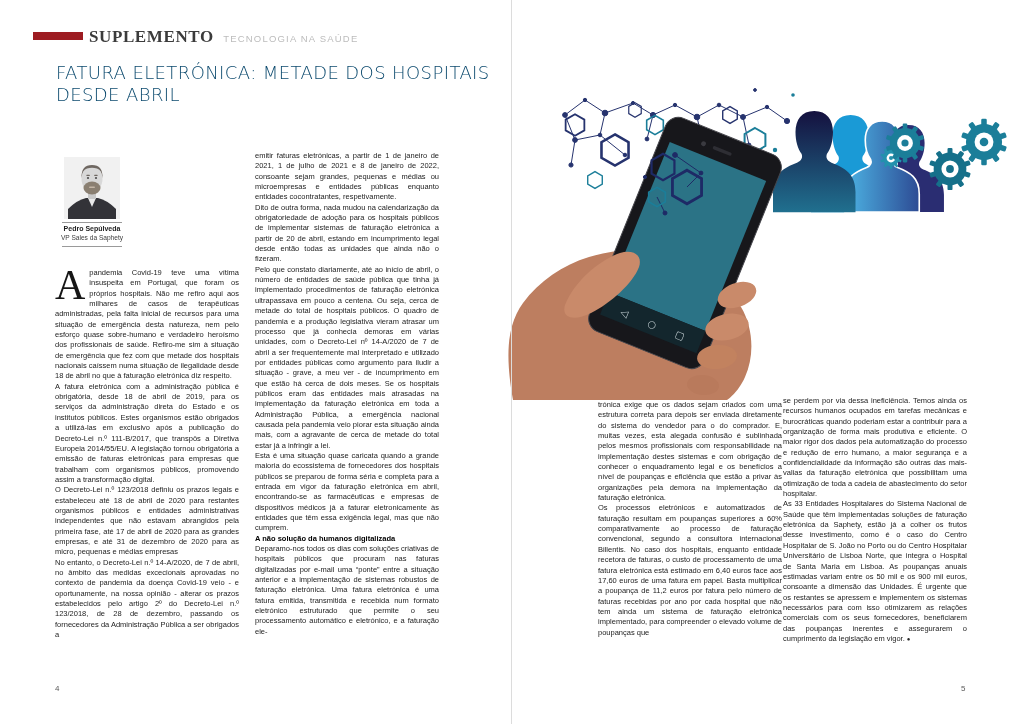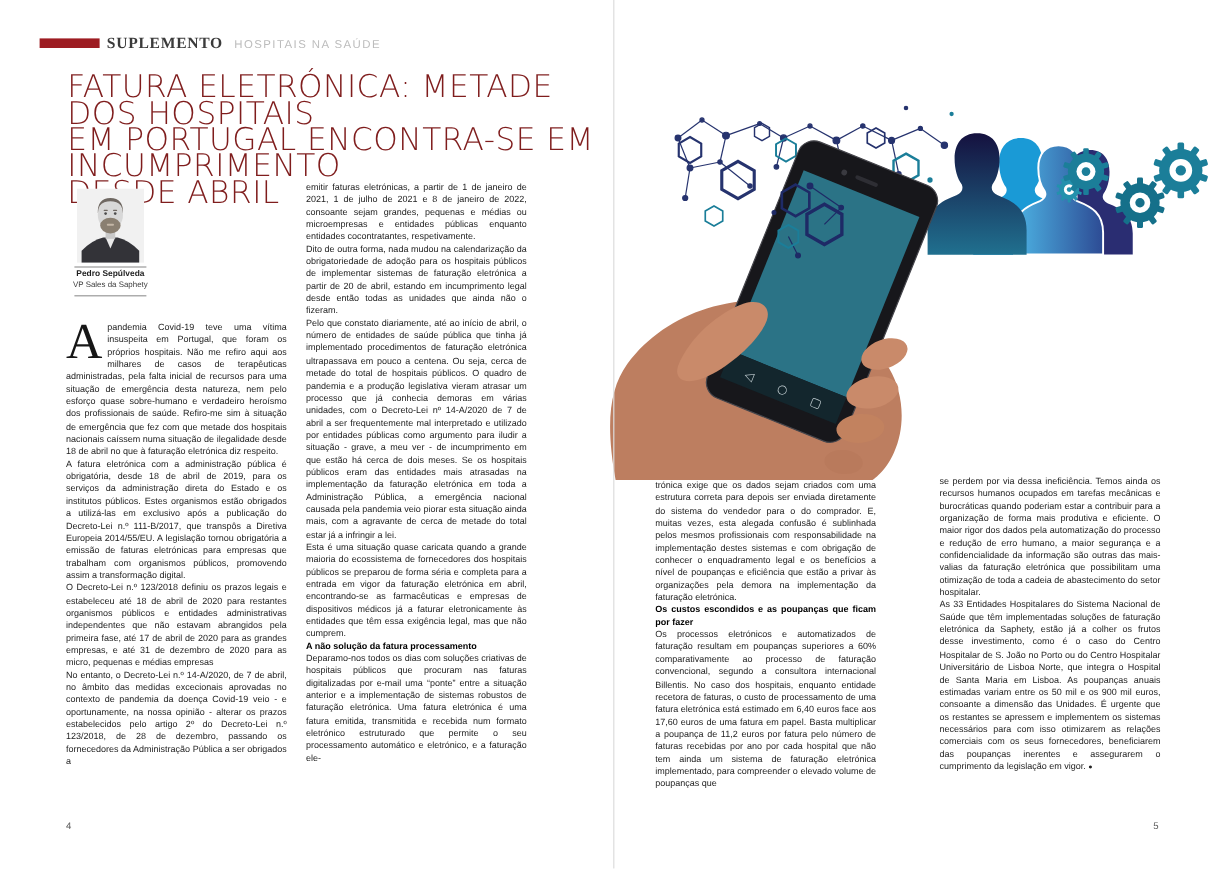--- a/index.html
+++ b/index.html
@@ -7,33 +7,33 @@
   #spread {
     position:relative; width:1024px; height:724px; overflow:hidden;
     background:#ffffff; font-family:"Liberation Sans", sans-serif;
   }
   .fold { position:absolute; left:511px; top:0; width:1px; height:724px; background:#dcdcdc; }
 
   
   .kicker-bar { position:absolute; left:33px; top:32px; width:50px; height:8px; background:#9d1c22; }
   .kicker { position:absolute; left:89px; top:27px; white-space:nowrap; }
   .kicker .k-bold {
-    font-family:"Liberation Serif", serif; font-weight:bold; font-size:13px;
+    font-family:"Liberation Serif", serif; font-weight:bold; font-size:17px;
     letter-spacing:0.6px; color:#3b3b3b;
   }
   .kicker .k-light {
     font-family:"Liberation Sans", sans-serif; font-size:9.5px;
     letter-spacing:1.2px; color:#bcbcbc; margin-left:5px;
   }
 
   
   .headline {
     position:absolute; left:56px; top:62px; width:440px;
     font-family:"DejaVu Sans", sans-serif; font-weight:300;
-    font-size:26px; line-height:22px; letter-spacing:0.4px; color:#7f1d1d;
+    font-size:18px; line-height:22px; letter-spacing:0.4px; color:#0c4a6e;
   }
 
   
   .photo { position:absolute; left:64px; top:157px; width:56px; height:62px; }
   .cap-rule { position:absolute; left:62px; width:60px; height:1px; background:#9a9a9a; }
   .cap-rule.top { top:222px; }
   .cap-rule.bot { top:246px; }
   .cap-name { position:absolute; left:52px; top:225px; width:80px; text-align:center;
     font-size:7px; font-weight:bold; color:#1e1e1e; }
   .cap-role { position:absolute; left:52px; top:234px; width:80px; text-align:center;
@@ -42,21 +42,21 @@
   
   .col {
     position:absolute; width:184px; overflow:hidden;
     font-size:7.5px; line-height:10.35px; color:#232323;
     text-align:justify; hyphens:auto; -webkit-hyphens:auto;
   }
   .col p { margin:0; }
   .col .subhead { font-weight:bold; color:#000; }
   #col1 { left:55px;  top:268px; height:392px; }
   #col2 { left:255px; top:151px; height:510px; }
-  #col3 { left:546px; top:400px; height:262px; }
+  #col3 { left:598px; top:400px; height:262px; }
   #col4 { left:783px; top:396px; height:262px; }
   .dropcap {
     float:left; font-family:"Liberation Serif", serif;
     font-size:42px; line-height:31px; padding:2px 4px 0 0; color:#161616;
   }
   .endmark { font-size:6px; }
 
   
   .pageno { position:absolute; top:684px; font-size:8px; color:#5a5a5a; }
   .pageno.left { left:55px; }
@@ -66,26 +66,25 @@
   .illus { position:absolute; left:505px; top:55px; width:519px; height:345px; }
 </style>
 </head>
 <body>
 
 <div id="spread">
 
   <div class="kicker-bar"></div>
   <div class="kicker">
     <span class="k-bold">SUPLEMENTO</span>
-    <span class="k-light">HOSPITAIS NA SAÚDE</span>
+    <span class="k-light">TECNOLOGIA NA SAÚDE</span>
   </div>
 
   <div class="headline">
     <div>FATURA ELETRÓNICA: METADE DOS HOSPITAIS</div>
-    <div>EM PORTUGAL ENCONTRA-SE EM INCUMPRIMENTO</div>
     <div>DESDE ABRIL</div>
   </div>
 
   <svg class="photo" viewBox="0 0 56 62">
     <rect x="0" y="0" width="56" height="62" fill="#f1f1f1"></rect>
     <path d="M4,62 L4,52 Q13,43 22,41 L34,41 Q43,43 52,52 L52,62 Z" fill="#333338"></path>
     <polygon points="24,41 28,50 32,41" fill="#e9e9e9"></polygon>
     <rect x="24" y="32" width="8" height="10" fill="#c9c9c9"></rect>
     <ellipse cx="28" cy="22" rx="10.5" ry="12.5" fill="#d8d8d8"></ellipse>
     <ellipse cx="28" cy="31" rx="8.5" ry="6.5" fill="#8a7f71"></ellipse>
@@ -106,27 +105,26 @@
     <p>A fatura eletrónica com a administração pública é obrigatória, desde 18 de abril de 2019, para os serviços da administração direta do Estado e os institutos públicos. Estes organismos estão obrigados a utilizá-las em exclusivo após a publicação do Decreto-Lei n.º 111-B/2017, que transpôs a Diretiva Europeia 2014/55/EU. A legislação tornou obrigatória a emissão de faturas eletrónicas para empresas que trabalham com organismos públicos, promovendo assim a transformação digital.</p>
     <p>O Decreto-Lei n.º 123/2018 definiu os prazos legais e estabeleceu até 18 de abril de 2020 para restantes organismos públicos e entidades administrativas independentes que não estavam abrangidos pela primeira fase, até 17 de abril de 2020 para as grandes empresas, e até 31 de dezembro de 2020 para as micro, pequenas e médias empresas</p>
     <p>No entanto, o Decreto-Lei n.º 14-A/2020, de 7 de abril, no âmbito das medidas excecionais aprovadas no contexto de pandemia da doença Covid-19 veio - e oportunamente, na nossa opinião - alterar os prazos estabelecidos pelo artigo 2º do Decreto-Lei n.º 123/2018, de 28 de dezembro, passando os fornecedores da Administração Pública a ser obrigados a</p>
   </div>
 
   <div id="col2" class="col">
     <p>emitir faturas eletrónicas, a partir de 1 de janeiro de 2021, 1 de julho de 2021 e 8 de janeiro de 2022, consoante sejam grandes, pequenas e médias ou microempresas e entidades públicas enquanto entidades cocontratantes, respetivamente.</p>
     <p>Dito de outra forma, nada mudou na calendarização da obrigatoriedade de adoção para os hospitais públicos de implementar sistemas de faturação eletrónica a partir de 20 de abril, estando em incumprimento legal desde então todas as unidades que ainda não o fizeram.</p>
     <p>Pelo que constato diariamente, até ao início de abril, o número de entidades de saúde pública que tinha já implementado procedimentos de faturação eletrónica ultrapassava em pouco a centena. Ou seja, cerca de metade do total de hospitais públicos. O quadro de pandemia e a produção legislativa vieram atrasar um processo que já conhecia demoras em várias unidades, com o Decreto-Lei nº 14-A/2020 de 7 de abril a ser frequentemente mal interpretado e utilizado por entidades públicas como argumento para iludir a situação - grave, a meu ver - de incumprimento em que estão há cerca de dois meses. Se os hospitais públicos eram das entidades mais atrasadas na implementação da faturação eletrónica em toda a Administração Pública, a emergência nacional causada pela pandemia veio piorar esta situação ainda mais, com a agravante de cerca de metade do total estar já a infringir a lei.</p>
     <p>Esta é uma situação quase caricata quando a grande maioria do ecossistema de fornecedores dos hospitais públicos se preparou de forma séria e completa para a entrada em vigor da faturação eletrónica em abril, encontrando-se as farmacêuticas e empresas de dispositivos médicos já a faturar eletronicamente às entidades que têm essa exigência legal, mas que não cumprem.</p>
-    <p class="subhead">A não solução da fatura processamento</p>
+    <p class="subhead">A não solução da humanos digitalizada</p>
     <p>Deparamo-nos todos os dias com soluções criativas de hospitais públicos que procuram nas faturas digitalizadas por e-mail uma “ponte” entre a situação anterior e a implementação de sistemas robustos de faturação eletrónica. Uma fatura eletrónica é uma fatura emitida, transmitida e recebida num formato eletrónico estruturado que permite o seu processamento automático e eletrónico, e a faturação ele-</p>
   </div>
 
   <div id="col3" class="col">
     <p>trónica exige que os dados sejam criados com uma estrutura correta para depois ser enviada diretamente do sistema do vendedor para o do comprador. E, muitas vezes, esta alegada confusão é sublinhada pelos mesmos profissionais com responsabilidade na implementação destes sistemas e com obrigação de conhecer o enquadramento legal e os benefícios a nível de poupanças e eficiência que estão a privar às organizações pela demora na implementação da faturação eletrónica.</p>
-    <p class="subhead">Os custos escondidos e as poupanças que ficam por fazer</p>
     <p>Os processos eletrónicos e automatizados de faturação resultam em poupanças superiores a 60% comparativamente ao processo de faturação convencional, segundo a consultora internacional Billentis. No caso dos hospitais, enquanto entidade recetora de faturas, o custo de processamento de uma fatura eletrónica está estimado em 6,40 euros face aos 17,60 euros de uma fatura em papel. Basta multiplicar a poupança de 11,2 euros por fatura pelo número de faturas recebidas por ano por cada hospital que não tem ainda um sistema de faturação eletrónica implementado, para compreender o elevado volume de poupanças que</p>
   </div>
 
   <div id="col4" class="col">
     <p>se perdem por via dessa ineficiência. Temos ainda os recursos humanos ocupados em tarefas mecânicas e burocráticas quando poderiam estar a contribuir para a organização de forma mais produtiva e eficiente. O maior rigor dos dados pela automatização do processo e redução de erro humano, a maior segurança e a confidencialidade da informação são outras das mais-valias da faturação eletrónica que possibilitam uma otimização de toda a cadeia de abastecimento do setor hospitalar.</p>
     <p><span>As 33 Entidades Hospitalares do Sistema Nacional de Saúde que têm implementadas soluções de faturação eletrónica da Saphety, estão já a colher os frutos desse investimento, como é o caso do Centro Hospitalar de S. João no Porto ou do Centro Hospitalar Universitário de Lisboa Norte, que integra o Hospital de Santa Maria em Lisboa. As poupanças anuais estimadas variam entre os 50 mil e os 900 mil euros, consoante a dimensão das Unidades. É urgente que os restantes se apressem e implementem os sistemas necessários para com isso otimizarem as relações comerciais com os seus fornecedores, beneficiarem das poupanças inerentes e assegurarem o cumprimento da legislação em vigor.</span> <span class="endmark">●</span></p>
   </div>
 
   <svg class="illus" viewBox="0 0 519 345">
     <defs>

